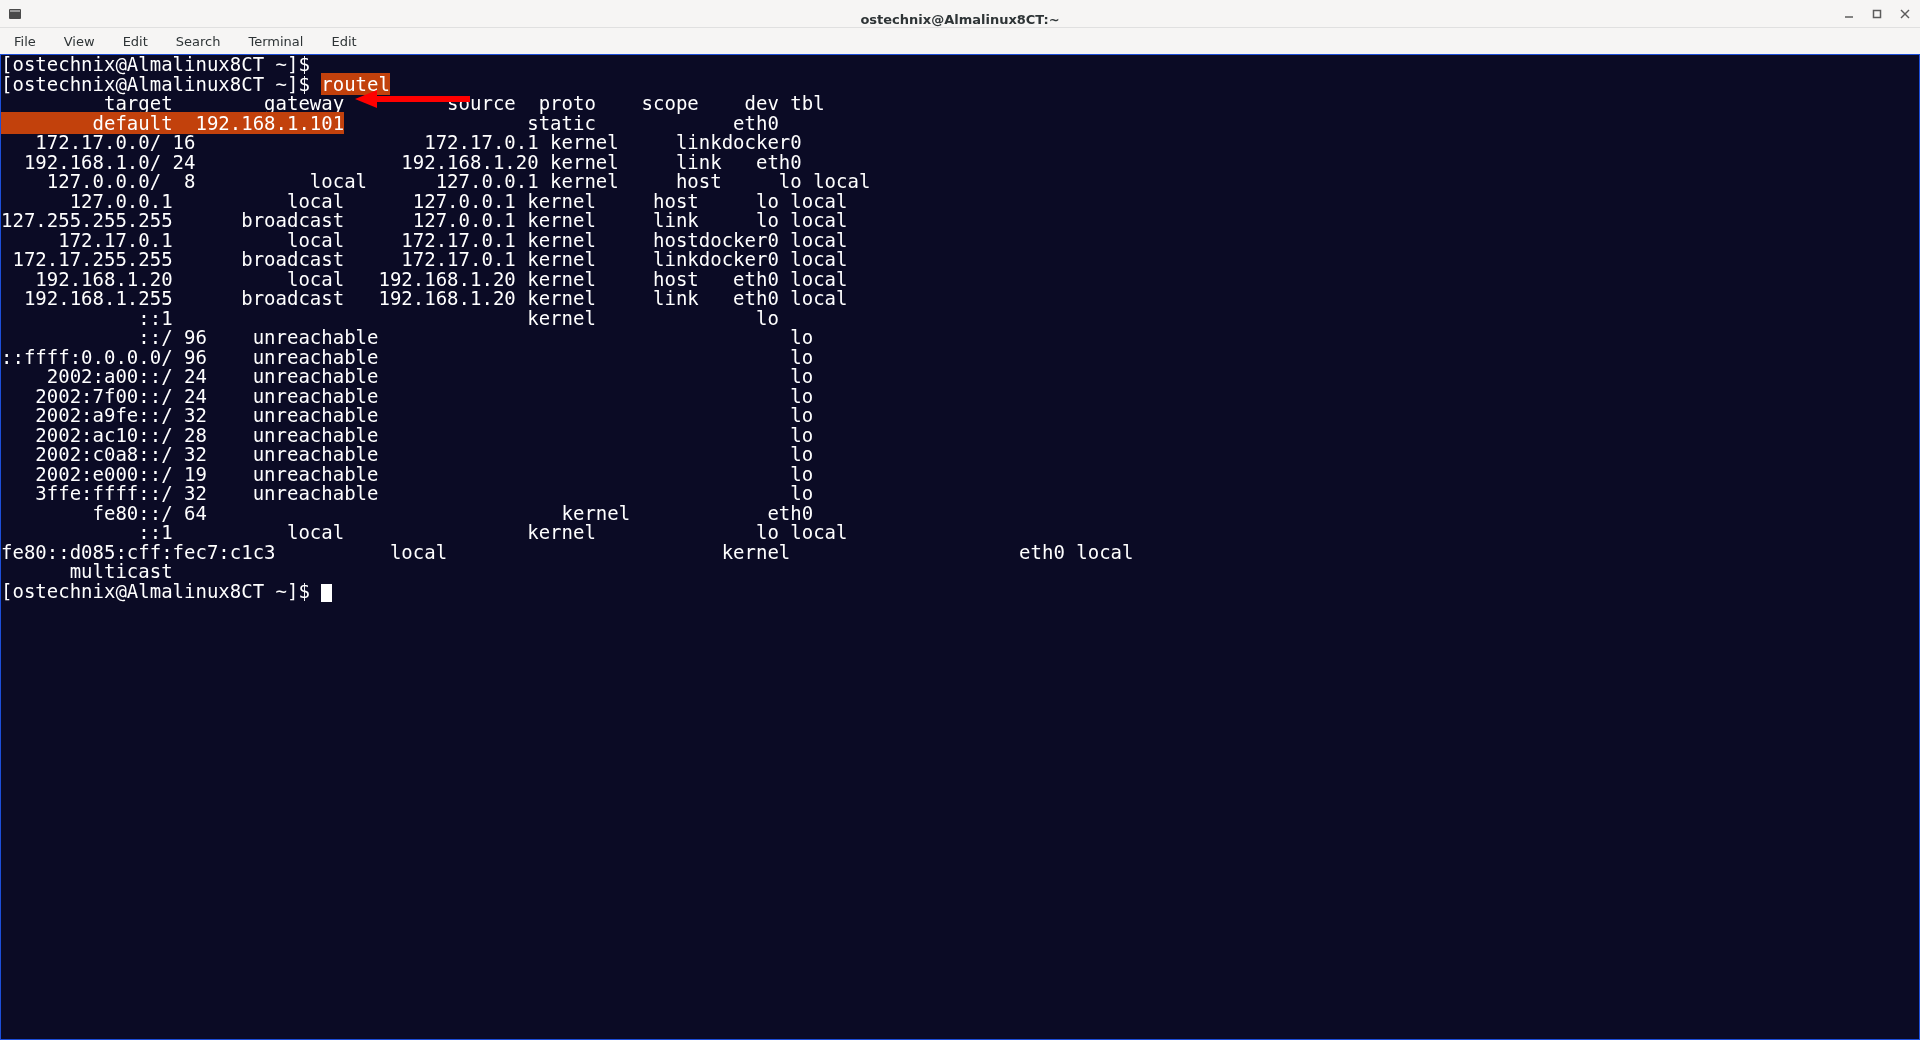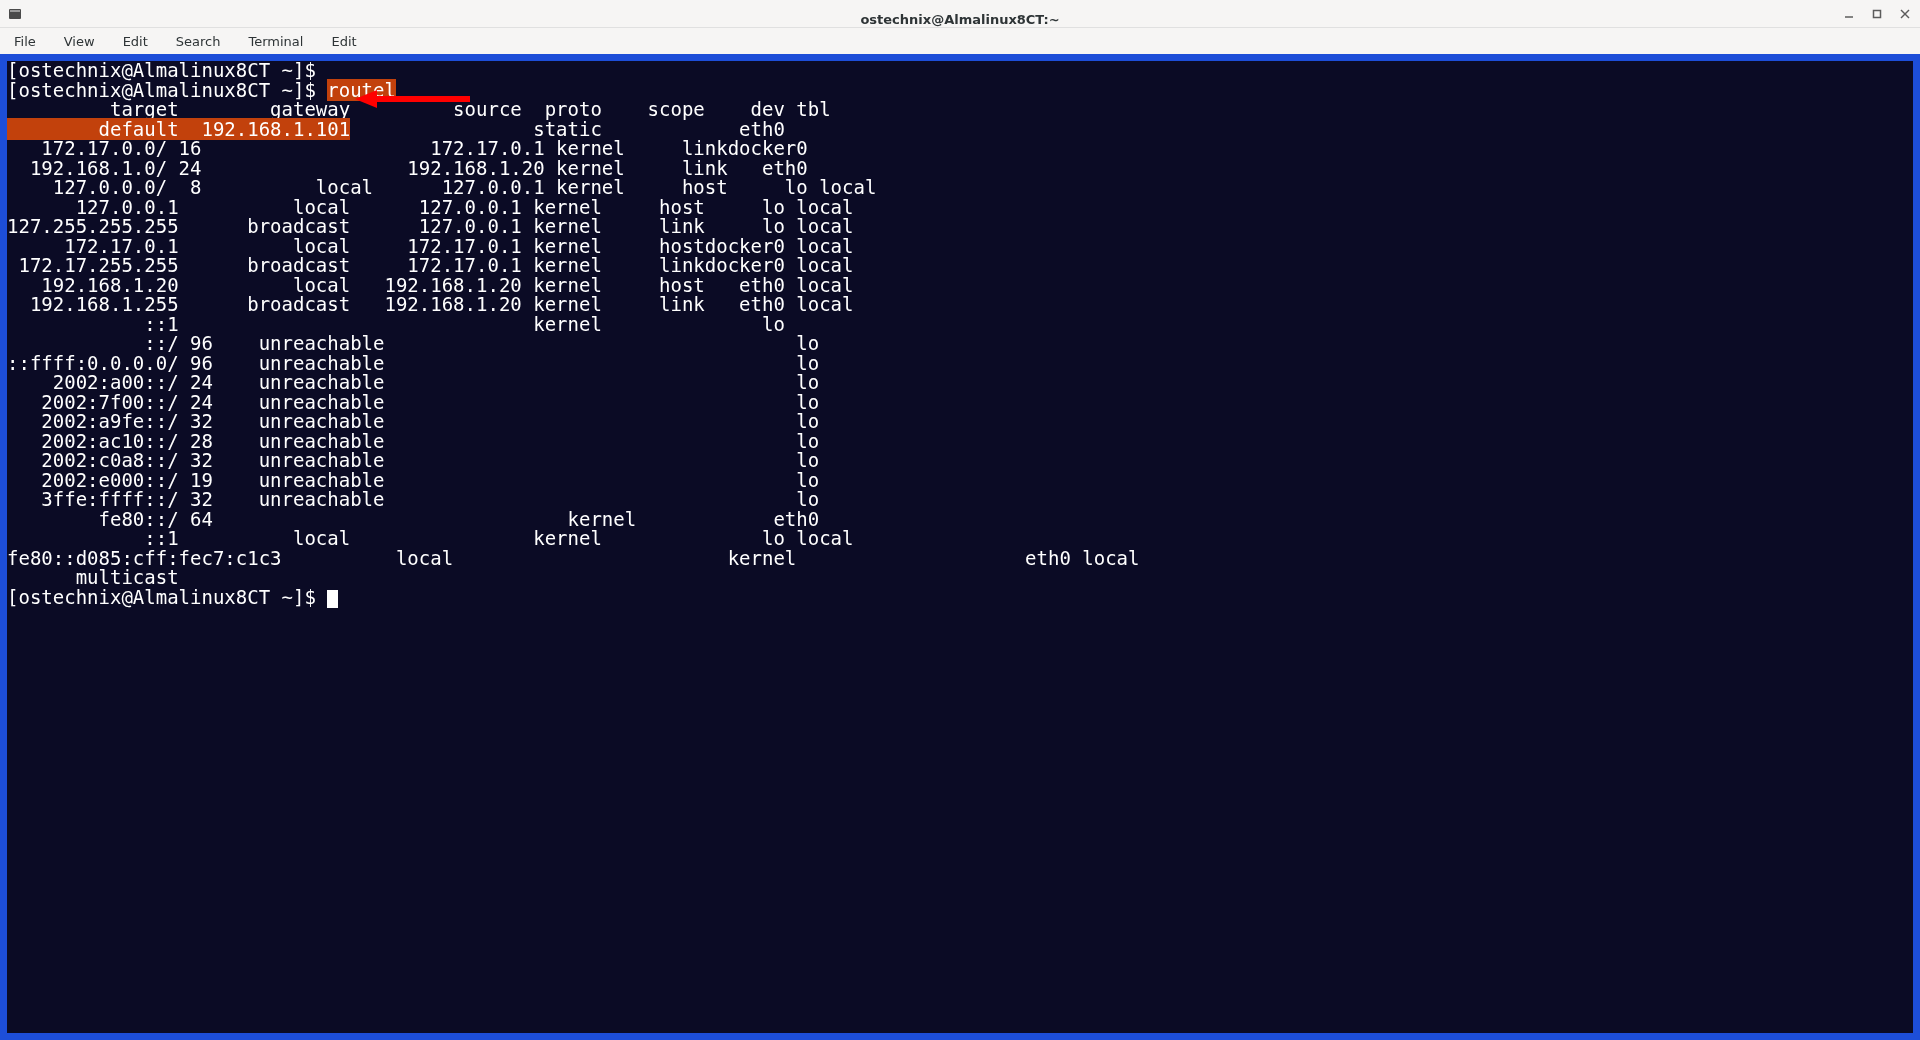--- a/index.html
+++ b/index.html
@@ -16,21 +16,21 @@
     height: 26px; background: #f6f5f4; display: flex; align-items: center;
     padding: 0 6px; font-size: 13px; color: #2e3436; gap: 12px;
   }
   .menubar .menu-item { padding: 3px 8px; cursor: pointer; border-radius: 3px; }
   .terminal {
     width: 100%; height: calc(1040px - 28px - 26px);
     background: #0b0b25; color: #ffffff;
     font-family: "DejaVu Sans Mono", "Menlo", "Consolas", monospace;
     font-size: 19px; line-height: 19.5px; letter-spacing: 0;
     padding: 0; white-space: pre; overflow: hidden;
-    border: 7px solid #1d4ed8;
+    border: 1px solid #1d4ed8;
   }
   .terminal .line { height: 19.5px; }
   .hl { background: #c2410c; }
   .cursor { display: inline-block; width: 11px; height: 18px; background: #ffffff; vertical-align: text-bottom; }
   .arrow { position: absolute; pointer-events: none; }
 </style>
 </head>
 <body>
 
 <div class="titlebar">

